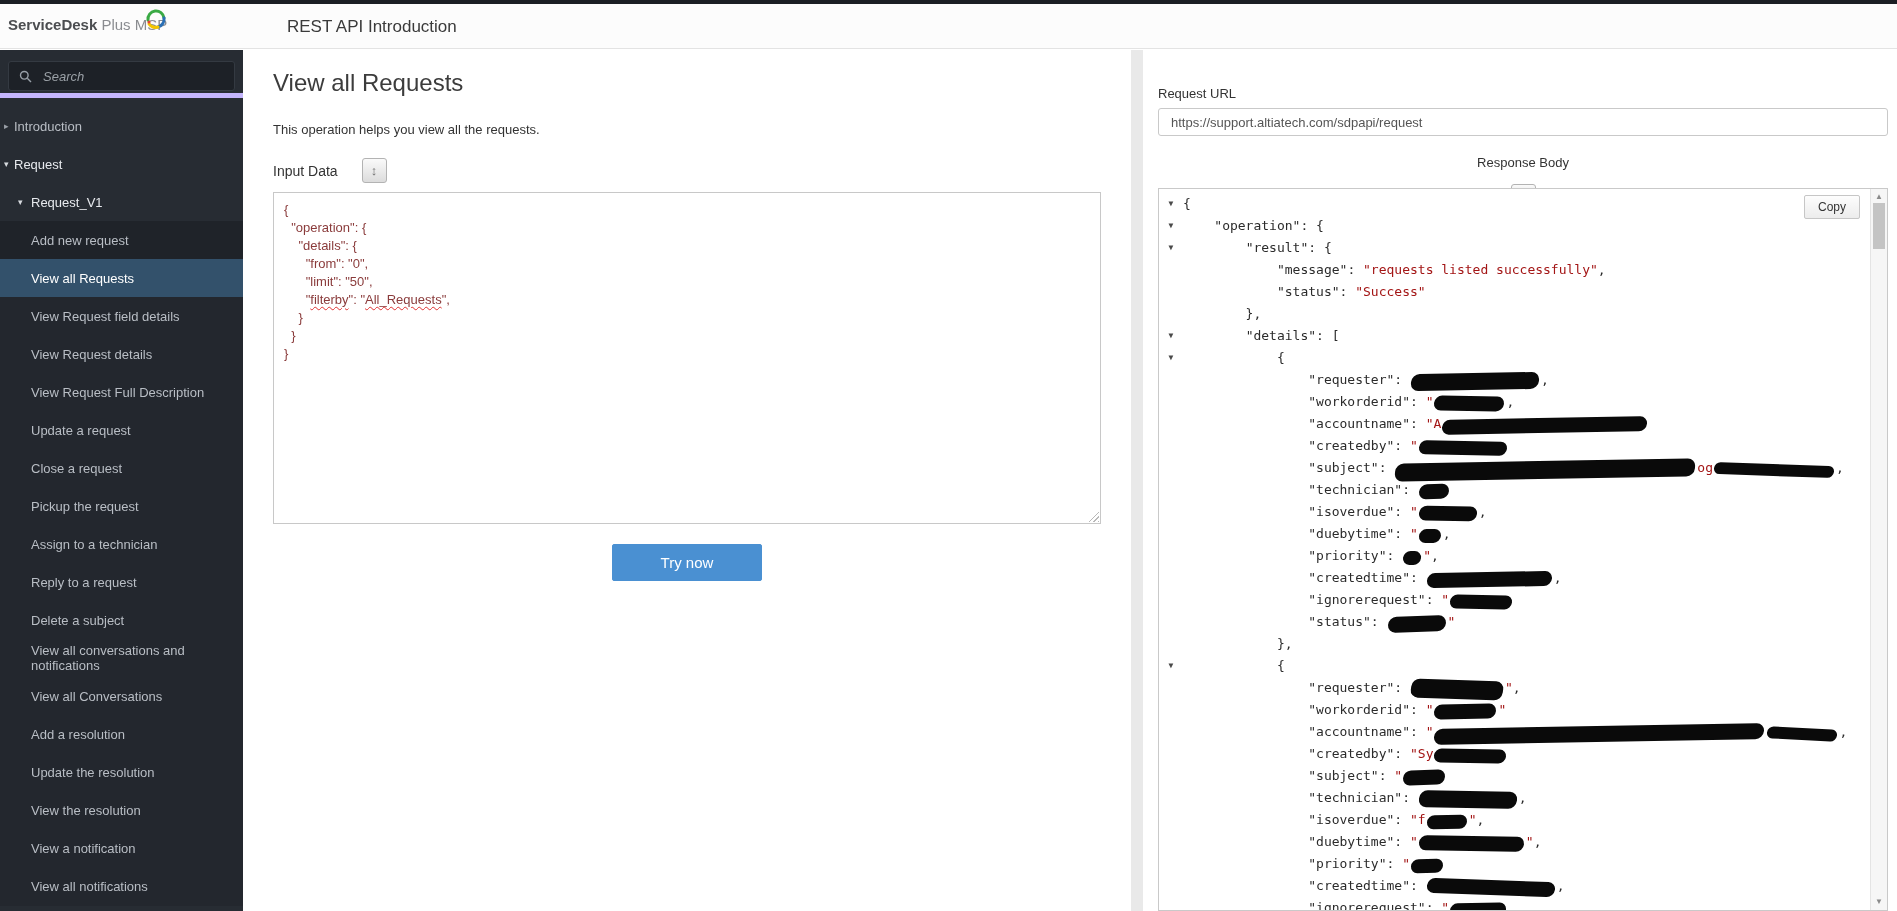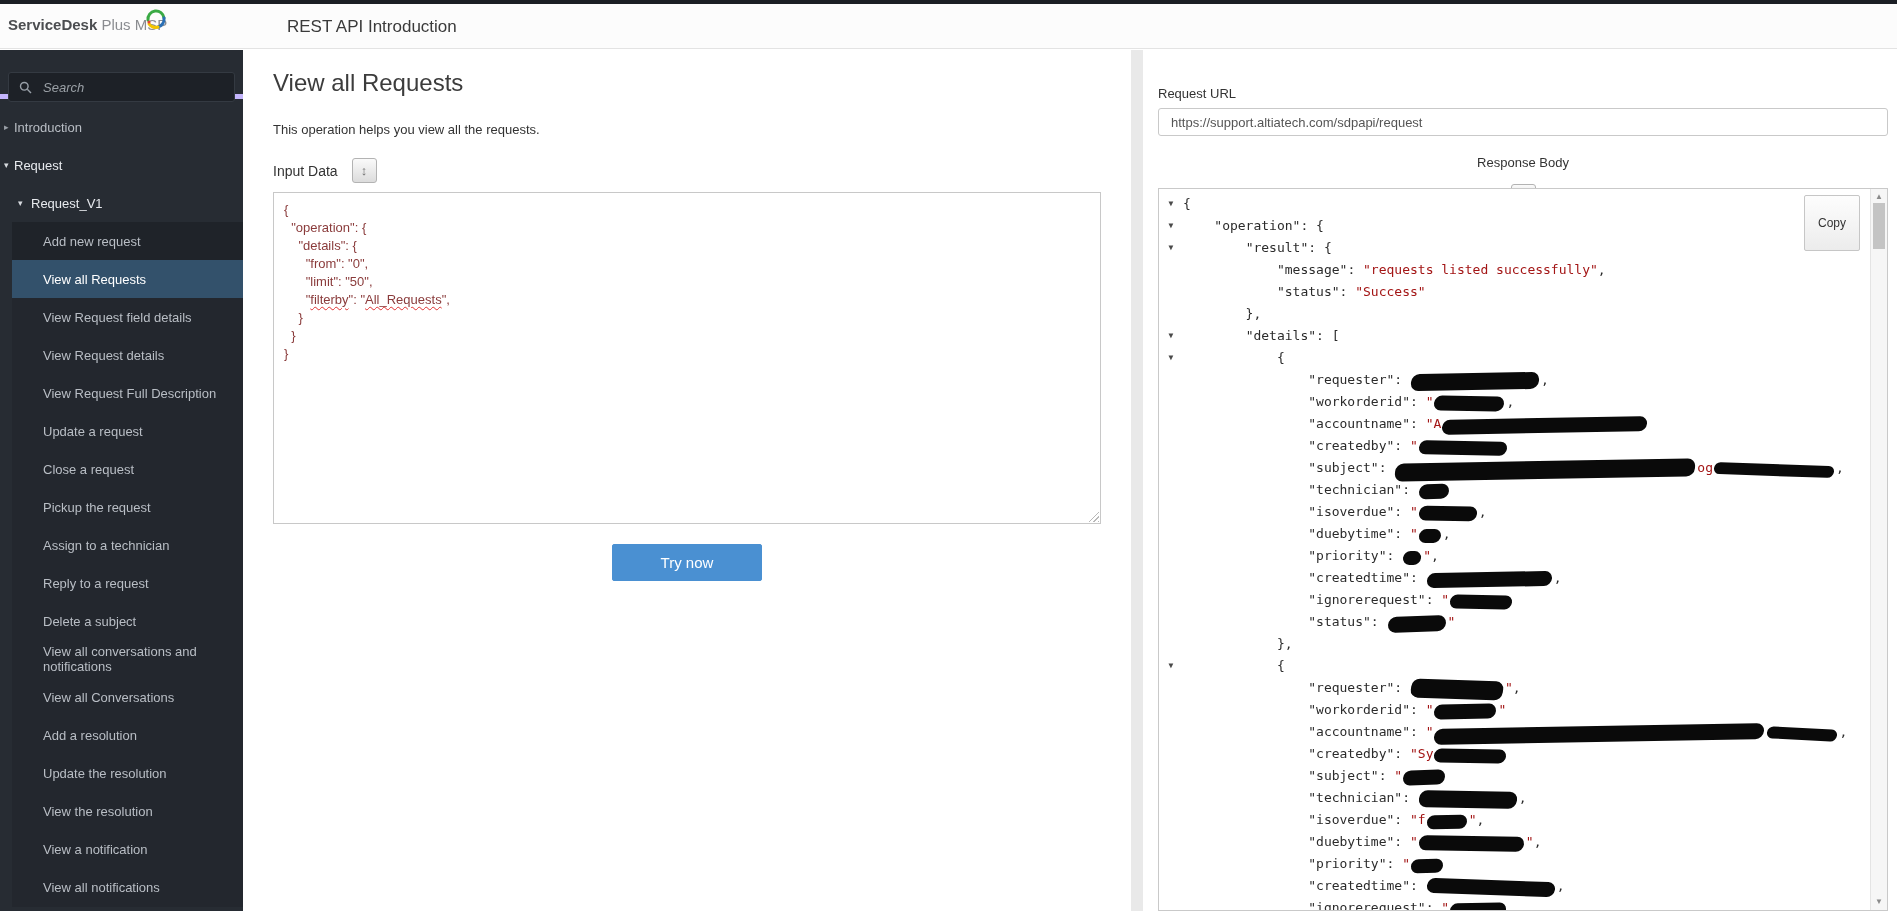--- a/index.html
+++ b/index.html
@@ -11,45 +11,45 @@
   
   .topstrip { position:absolute; top:0; left:0; width:100%; height:4px; background:#1b1e24; }
   .header { position:absolute; top:4px; left:0; width:100%; height:45px; background:#fcfcfc; border-bottom:1px solid #e3e3e3; }
   .logo { position:absolute; left:8px; top:12px; font-size:15px; color:#55575a; cursor:pointer; white-space:nowrap; }
   .logo .b { font-weight:bold; color:#4b4d50; }
   .logo .lt { color:#8a8c90; }
   .logo-swirl { position:absolute; left:136px; top:-8px; }
   .header-title { position:absolute; left:287px; top:13px; font-size:17px; color:#3a3a3a; }
   
   .sidebar { position:absolute; left:0; top:50px; width:243px; bottom:0; background:#272c33; }
-  .search-row { height:48px; border-bottom:5px solid #c4b5fd; padding:22px 8px; }
+  .search-row { height:48px; border-bottom:5px solid #c4b5fd; padding:11px 8px; }
   .search-box { height:30px; background:#1d2127; border:1px solid #343a42; border-radius:3px; display:flex; align-items:center; padding:0 10px; gap:9px; }
   .search-box input { flex:1; background:transparent; border:none; outline:none; color:#b7bcc2; font-style:italic; font-size:13px; font-family:"Liberation Sans",sans-serif; }
   .search-box input::placeholder { color:#9aa0a6; font-style:italic; }
   .nav { padding-top:9px; }
   .nav-item { position:relative; min-height:38px; display:flex; align-items:center; font-size:13px; color:#b9bec5; cursor:pointer; }
   .nav-item.lvl1 { padding-left:14px; }
   .nav-item.lvl2 { padding-left:31px; }
-  .nav-item.lvl3 { padding-left:31px;margin-left:12px; }
+  .nav-item.lvl3 { padding-left:31px; }
   .nav-item.sub { background:#23272e; }
   .nav-item.dark { background:#1f2329; }
   .nav-item.expanded { color:#e7eaee; }
   .nav-item.selected { background:#33516b; color:#ffffff; }
   .nav-item.wrap { padding-top:4px; padding-bottom:4px; line-height:1.18; padding-right:14px; }
   .caret { position:absolute; left:4px; top:50%; transform:translateY(-52%); font-size:9px; color:#9aa0a8; width:12px; text-align:left; }
   .lvl2 .caret { left:18px; }
   .expanded .caret { color:#d7dadf; }
   
   .main { position:absolute; left:243px; top:50px; width:888px; bottom:0; background:#fff; padding:0 30px; }
   .main h1 { margin:19px 0 0 0; font-size:24px; font-weight:500; color:#3c3c3c; }
   .desc { margin:25px 0 0 0; font-size:13px; color:#333; }
   .endpoint-bar { margin-top:23px; height:27px; background:#f0f0f0; display:flex; align-items:center; }
   .method-chip { width:44px; height:27px; background:#5d9ed6; color:#fff; font-weight:bold; font-size:13px; display:flex; align-items:center; justify-content:center; }
   .endpoint-path { margin-left:30px; font-size:13px; color:#444; }
-  .input-row { margin-top:21px; height:25px; display:flex; align-items:center; gap:14px; }
+  .input-row { margin-top:21px; height:25px; display:flex; align-items:center; gap:24px; }
   .input-label { font-size:14px; color:#333; }
   .stepper { width:25px; height:25px; border:1px solid #b3b3b3; border-radius:3px; background:linear-gradient(#fafafa,#dcdcdc); color:#6e6e6e; font-size:13px; display:flex; align-items:center; justify-content:center; cursor:pointer; }
   .input-box { position:relative; margin-top:9px; width:828px; height:332px; border:1px solid #c8c8c8; background:#fff; padding:8px 10px; font-size:13px; line-height:18px; overflow:hidden; }
   .input-box .cline { white-space:pre; }
   .input-box .c-t { color:#8a3b3b; }
   .err { text-decoration:underline wavy #e03131 1px; text-underline-offset:2px; }
   .grip { position:absolute; right:1px; bottom:1px; width:13px; height:13px;
           background:repeating-linear-gradient(135deg, transparent 0 2px, #b9b9b9 2px 3px); 
           clip-path:polygon(100% 0, 100% 100%, 0 100%); cursor:nwse-resize; }
   .try-btn { display:block; margin:20px auto 0 auto; width:150px; height:37px; background:#4a90d2; border:1px solid #4a90d2; color:#fff; font-size:15px; font-family:"Liberation Sans",sans-serif; cursor:pointer; border-radius:2px; }
@@ -64,21 +64,21 @@
   .resp-box { position:relative; margin-top:8px; width:730px; height:723px; border:1px solid #c9c9c9; background:#fff; overflow:hidden; }
   .code-area { position:absolute; top:4px; left:0; right:18px; bottom:0; overflow:hidden;
                font-family:"DejaVu Sans Mono", monospace; font-size:13px; line-height:22px; }
   .cline { display:flex; height:auto; }
   .code-area .cline { height:22px; }
   .gut { flex:0 0 24px; width:24px; text-align:center; font-size:8px; color:#4a4a4a; cursor:pointer; }
   .codeln { white-space:pre; }
   .c-k, .c-p { color:#2b2b2b; }
   .c-s { color:#a31515; }
   .blob { display:inline-block; height:14px; background:#0a0a0a; border-radius:8px; vertical-align:middle; margin:0 2px -2px 1px; }
-  .copy-btn { position:absolute; top:6px; right:27px; padding:20px 13px; background:linear-gradient(#fdfdfd,#ececec); border:1px solid #c6c6c6; border-radius:2px; font-size:12px; color:#333; font-family:"Liberation Sans",sans-serif; cursor:pointer; }
+  .copy-btn { position:absolute; top:6px; right:27px; padding:4px 13px; background:linear-gradient(#fdfdfd,#ececec); border:1px solid #c6c6c6; border-radius:2px; font-size:12px; color:#333; font-family:"Liberation Sans",sans-serif; cursor:pointer; }
   .vscroll { position:absolute; top:0; right:0; width:17px; bottom:0; background:#f6f6f6; border-left:1px solid #e4e4e4; }
   .scroll-arrow { position:absolute; left:0; width:16px; height:12px; font-size:8px; color:#8a8a8a; text-align:center; line-height:12px; cursor:pointer; }
   .scroll-up { top:2px; } .scroll-down { bottom:2px; }
   .vthumb { position:absolute; top:14px; left:2px; width:12px; height:46px; background:#c4c4c4; cursor:grab; }
 </style>
 </head>
 <body>
 
 <div class="topstrip"></div>
 

